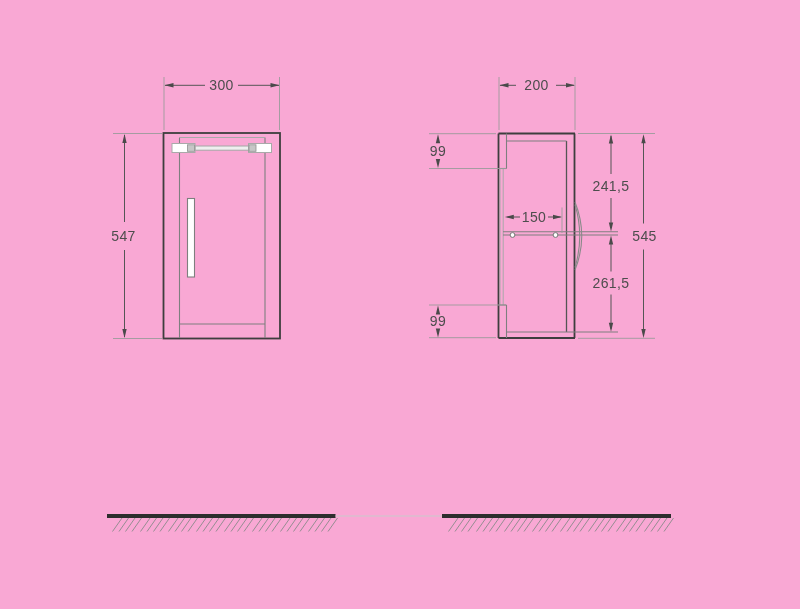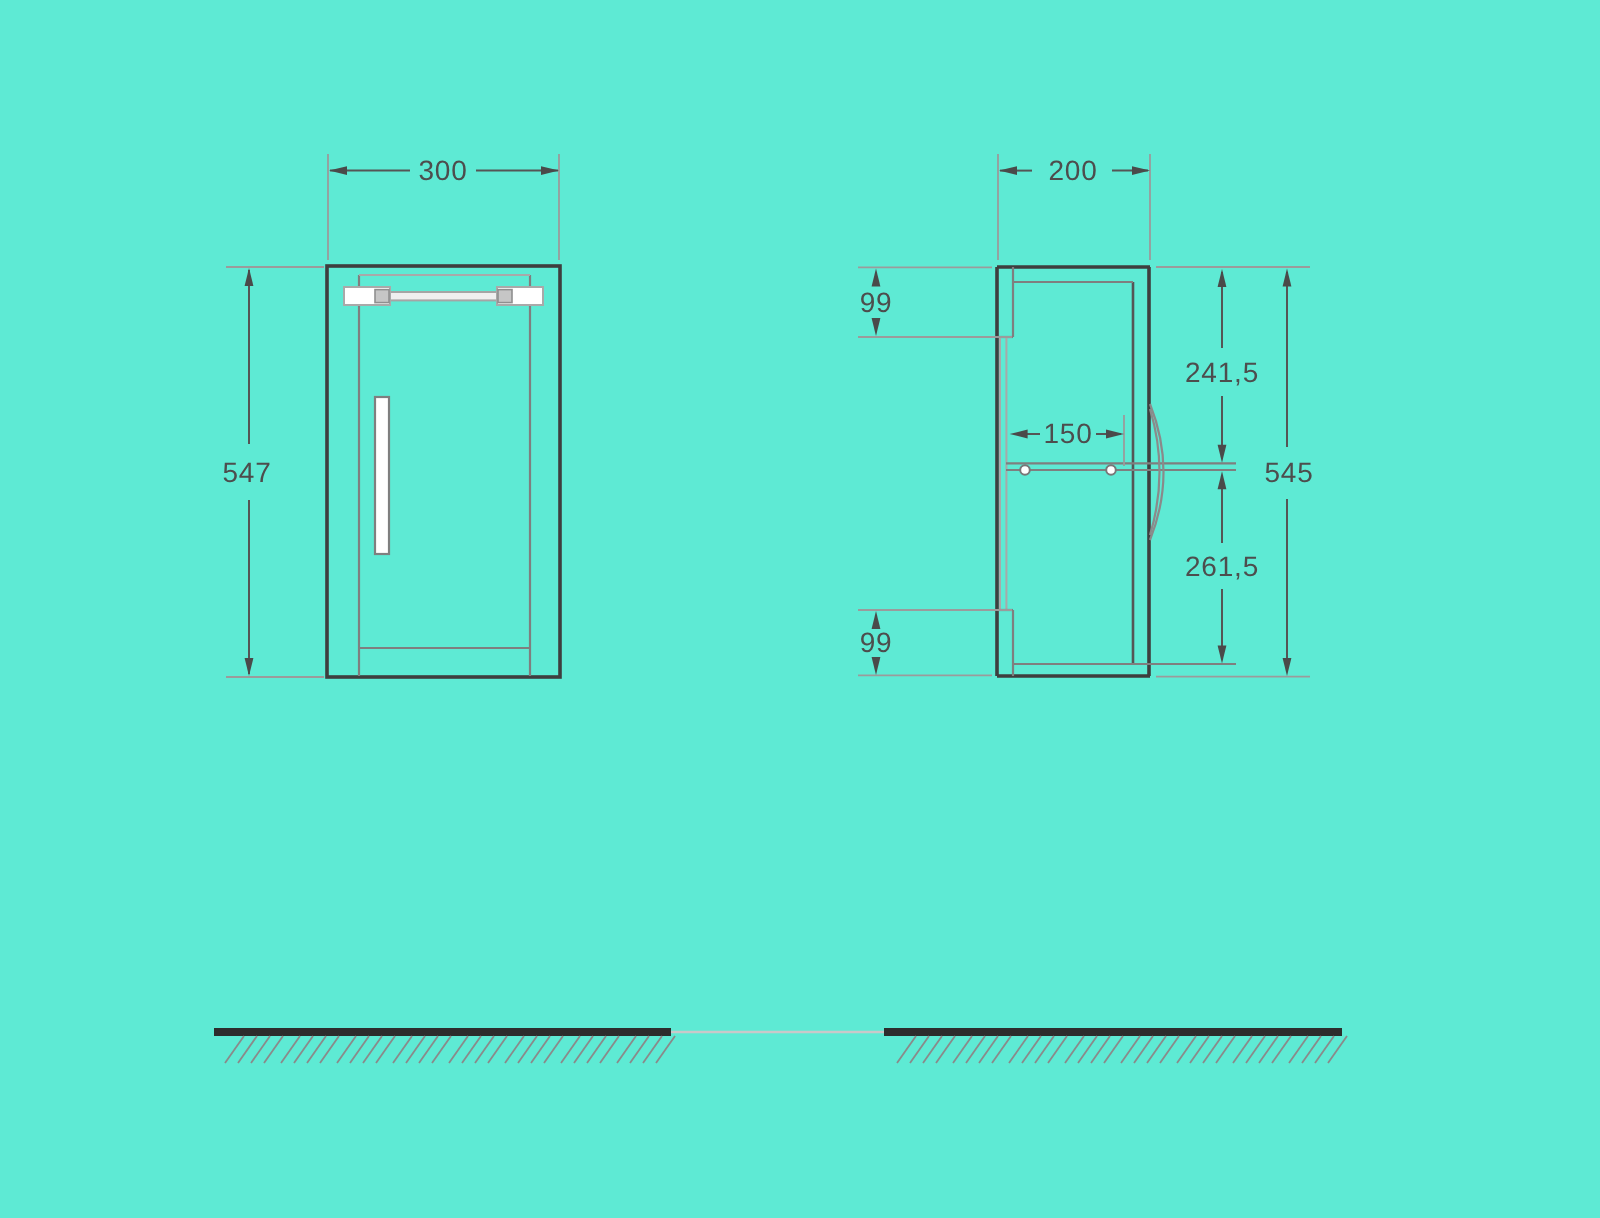--- a/index.html
+++ b/index.html
@@ -4,21 +4,21 @@
 <style>
   html, body {
     margin: 0;
     padding: 0;
     background: #ffffff;
   }
   .stage {
     position: relative;
     width: 800px;
     height: 609px;
-    background: #5eead4;
+    background: #f9a8d4;
     overflow: hidden;
   }
   svg { display: block; }
 
   .outline       { stroke:#3e3e3e; stroke-width:1.8; fill:none; }
   .mid           { stroke:#7f7f7f; stroke-width:1.1; fill:none; }
   .mid-dark      { stroke:#555555; stroke-width:1.3; fill:none; }
   .light         { stroke:#a9a9a9; stroke-width:1;   fill:none; }
   .ext           { stroke:#9b9b9b; stroke-width:0.9; fill:none; }
   .dim           { stroke:#555555; stroke-width:1;   fill:none; }

